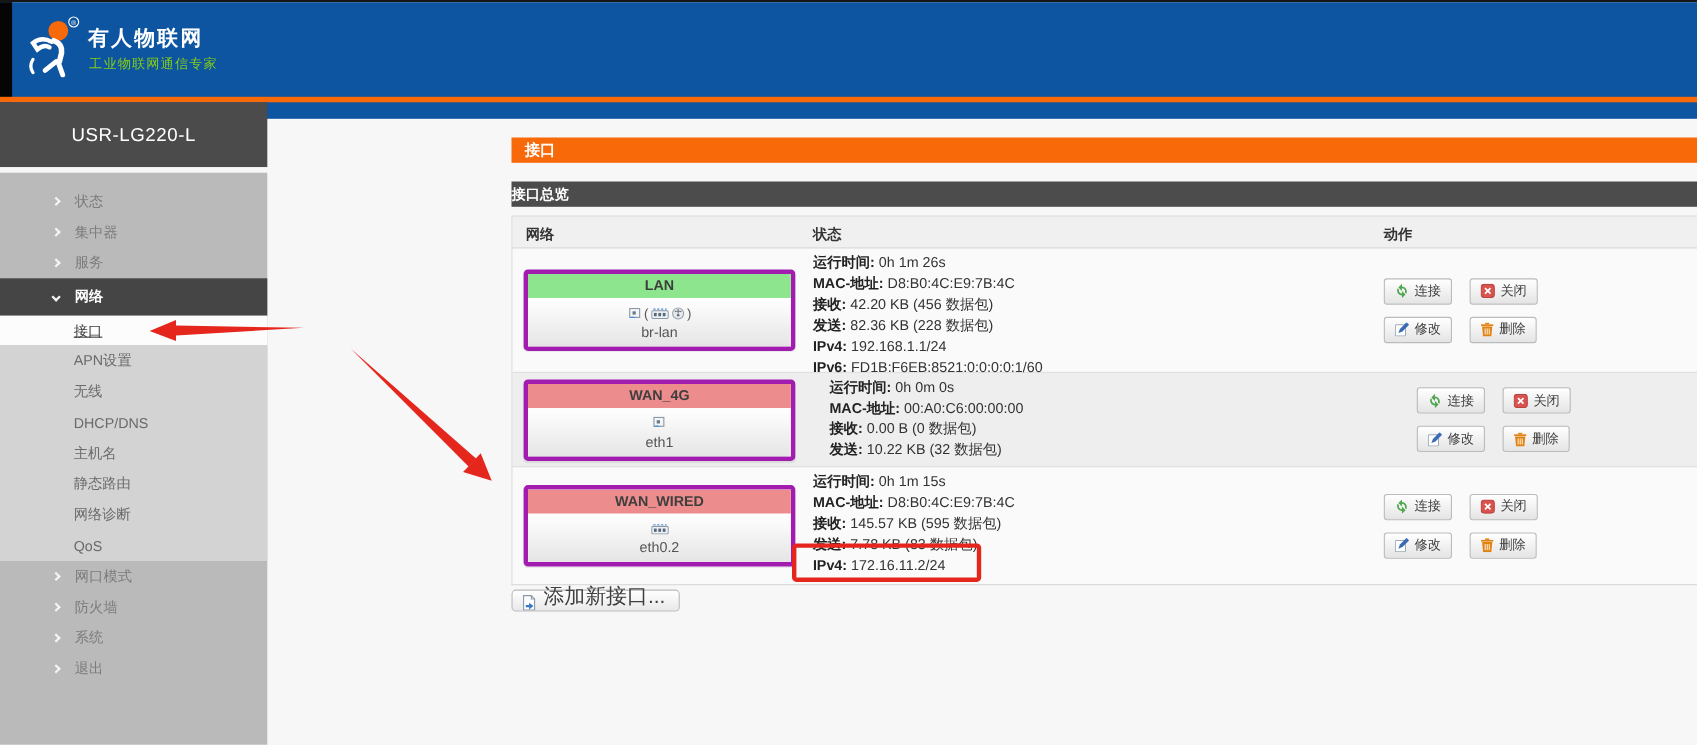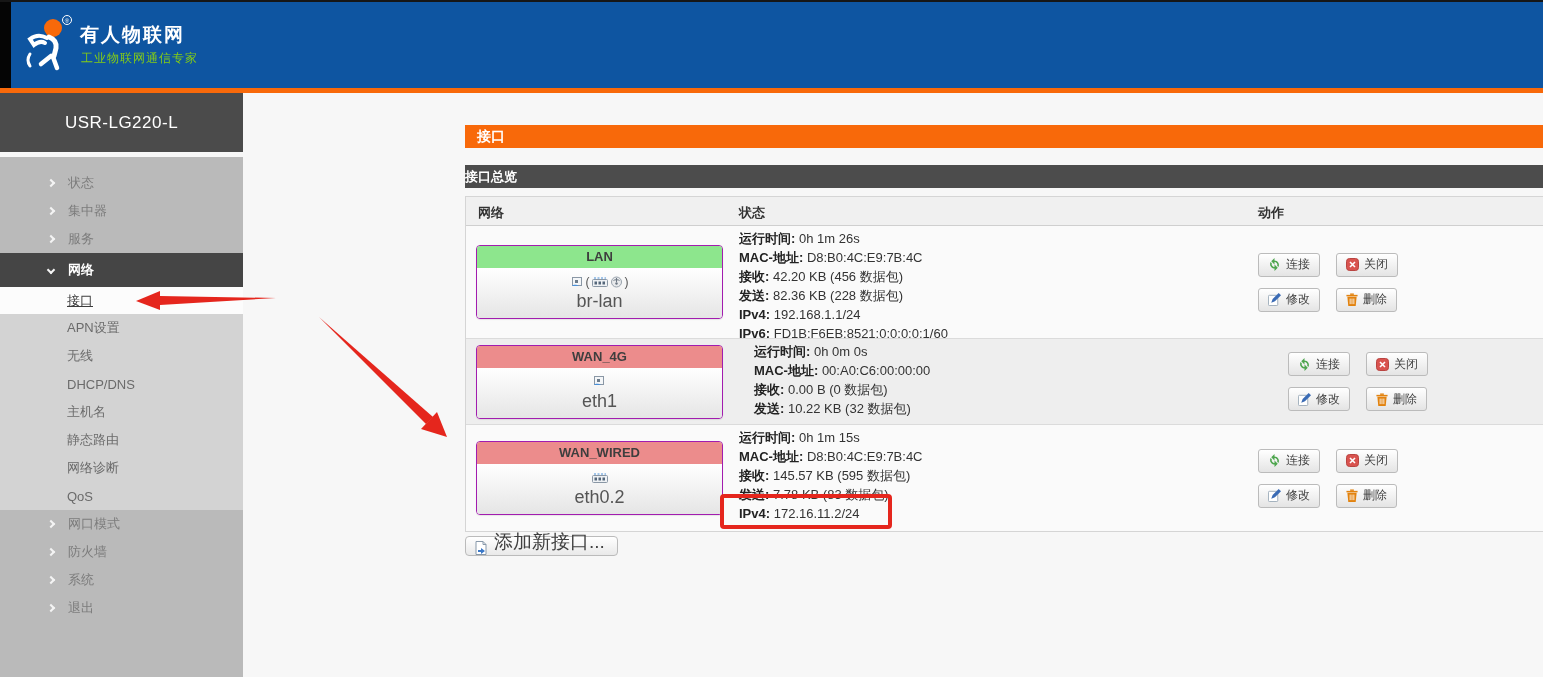--- a/index.html
+++ b/index.html
@@ -5,21 +5,21 @@
   * { box-sizing: border-box; }
   html,body { margin:0; padding:0; }
   body {
     width:1543px; height:677px; position:relative; overflow:hidden;
     background:#F7F7F7;
     font-family:"Liberation Sans","DejaVu Sans",sans-serif;
     color:#333;
   }
   
   .top-strip { position:absolute; left:0; top:0; width:100%; height:2px; background:#161616; }
-  .header { position:absolute; left:0; top:2px; width:100%; height:86px; background:#0E55A1; }
+  .header { position:absolute; left:0; top:2px; width:100%; height:106px; background:#0E55A1; }
   .left-notch { position:absolute; left:0; top:0; width:11px; height:91px; background:#050505; }
   .logo { position:absolute; left:16px; top:12px; }
   .brand-name { position:absolute; left:80px; top:20px; color:#fff; font-size:19px; font-weight:bold; letter-spacing:2px; }
   .brand-tagline { position:absolute; left:81px; top:48px; color:#84cc16; font-size:12px; letter-spacing:1px; }
   .orange-strip { position:absolute; left:0; top:88px; width:100%; height:5px; background:#F8690A; }
 
   
   .sidebar { position:absolute; left:0; top:93px; width:243px; height:584px; }
   .side-title { height:59px; background:#4B4B4B; color:#FFF; font-size:17px; letter-spacing:.5px;
     text-align:center; line-height:59px; }
@@ -54,27 +54,27 @@
   .c3 { flex:1; }
   .row-a { background:#FAFAFA; }
   .row-b { background:#EEEEEE; }
   .iface-row { border-bottom:1px solid #DBDBDB; }
   .iface-row:last-child { border-bottom:none; }
   .r-lan { height:113px; }
   .r-4g { height:86px;gap:15px; }
   .r-wired { height:106px; }
 
   .cell-card { display:flex; align-items:center; padding-left:10px; }
-  .iface-card { width:247px; border:1px solid #a21caf; border-radius:4px; overflow:hidden;
+  .iface-card { width:247px; border:4px solid #a21caf; border-radius:4px; overflow:hidden;
     box-shadow:0 1px 1px rgba(0,0,0,.08); }
   .card-head { height:22px; text-align:center; font-size:13px; font-weight:bold; color:#3E3E3E; line-height:22px; }
   .card-body { background:linear-gradient(#FFFFFF,#E5E5E5); text-align:center; padding:5px 0 6px; }
   .icon-line { height:17px; display:flex; align-items:center; justify-content:center; gap:2px;
     color:#555; font-size:12px; }
-  .dev-name { font-size:18px; color:#555; margin-top:1px; }
+  .dev-name { font-size:13px; color:#555; margin-top:1px; }
 
   .cell-status { padding:3px 0 0 8px; font-size:13px; color:#333; }
   .cell-status p { margin:0; line-height:19px; white-space:nowrap; }
   .cell-status b { color:#222; }
   .hl-line { margin-top:3px; }
 
   .cell-actions { display:flex; flex-direction:column; justify-content:center; gap:11px; padding-left:12px; }
   .btn-row { display:flex; gap:16px; }
   .btn { display:inline-flex; align-items:center; gap:5px; height:24px; padding:0 9px;
     font-family:inherit; font-size:12px; color:#404040;

